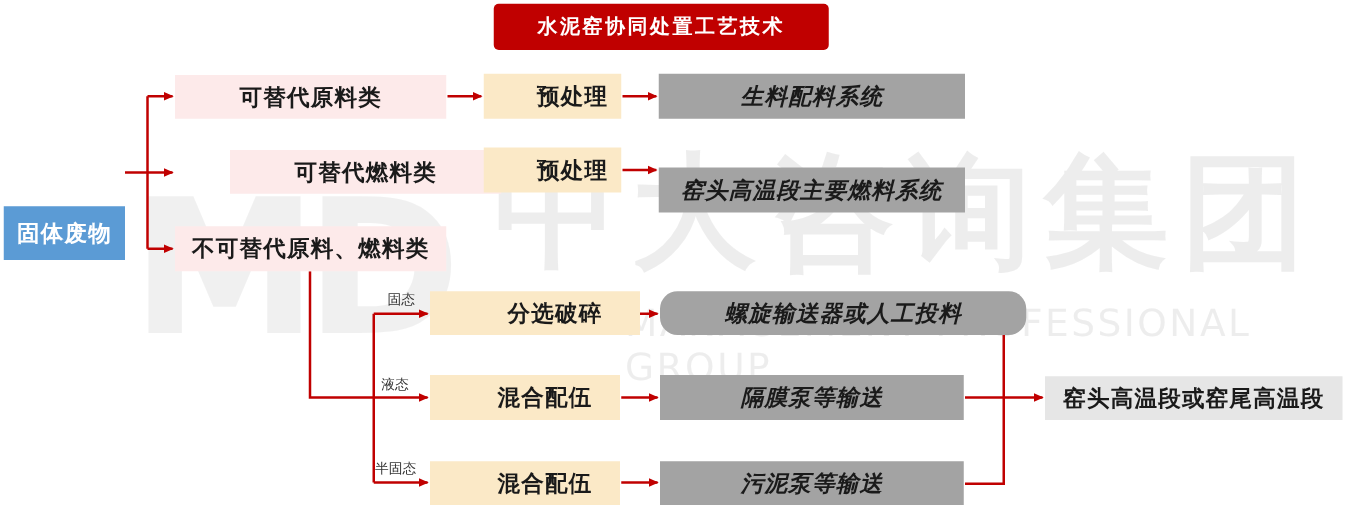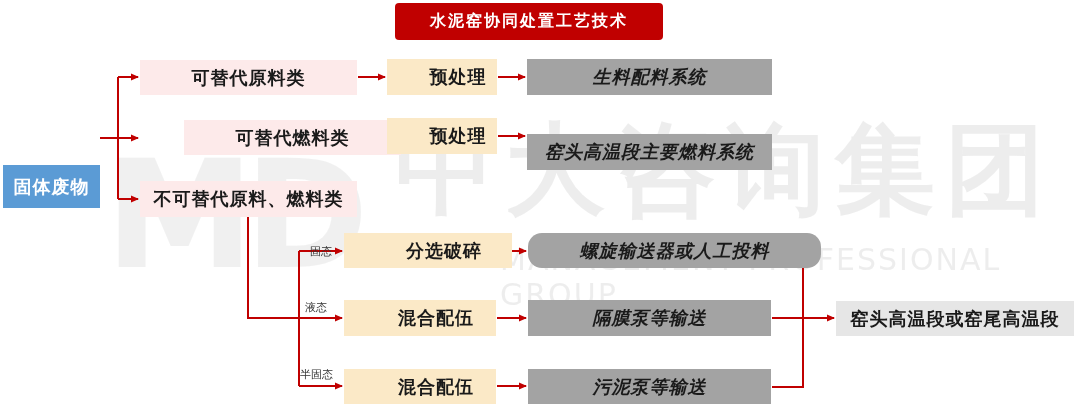--- a/index.html
+++ b/index.html
@@ -66,21 +66,21 @@
 
 <div class="box pink" style="left:140px;top:60px;width:217px;height:35px;">可替代原料类</div>
 <div class="box pink" style="left:140px;top:120px;width:217px;height:35px;margin-left:44px;">可替代燃料类</div>
 <div class="box pink" style="left:140px;top:181px;width:217px;height:36px;">不可替代原料、燃料类</div>
 
 <div class="box yellow" style="left:387px;top:59px;width:110px;height:36px;">预处理</div>
 <div class="box blue" style="left:527px;top:59px;width:245px;height:36px;">生料配料系统</div>
 <div class="box yellow" style="left:387px;top:118px;width:110px;height:36px;">预处理</div>
 <div class="box blue" style="left:527px;top:134px;width:245px;height:36px;">窑头高温段主要燃料系统</div>
 
-<div class="lbl" style="left:310px;top:244px;">固态</div>
+<div class="lbl" style="left:310px;top:232px;">固态</div>
 <div class="lbl" style="left:305px;top:300px;">液态</div>
 <div class="lbl" style="left:300px;top:367px;">半固态</div>
 
 <div class="box yellow" style="left:344px;top:233px;width:168px;height:35px;">分选破碎</div>
 <div class="box blue" style="left:528px;top:233px;width:293px;height:35px;border-radius:14px;">螺旋输送器或人工投料</div>
 <div class="box yellow" style="left:344px;top:300px;width:152px;height:36px;">混合配伍</div>
 <div class="box blue" style="left:528px;top:300px;width:243px;height:36px;">隔膜泵等输送</div>
 <div class="box yellow" style="left:344px;top:369px;width:152px;height:35px;">混合配伍</div>
 <div class="box blue" style="left:528px;top:369px;width:243px;height:35px;">污泥泵等输送</div>
 

